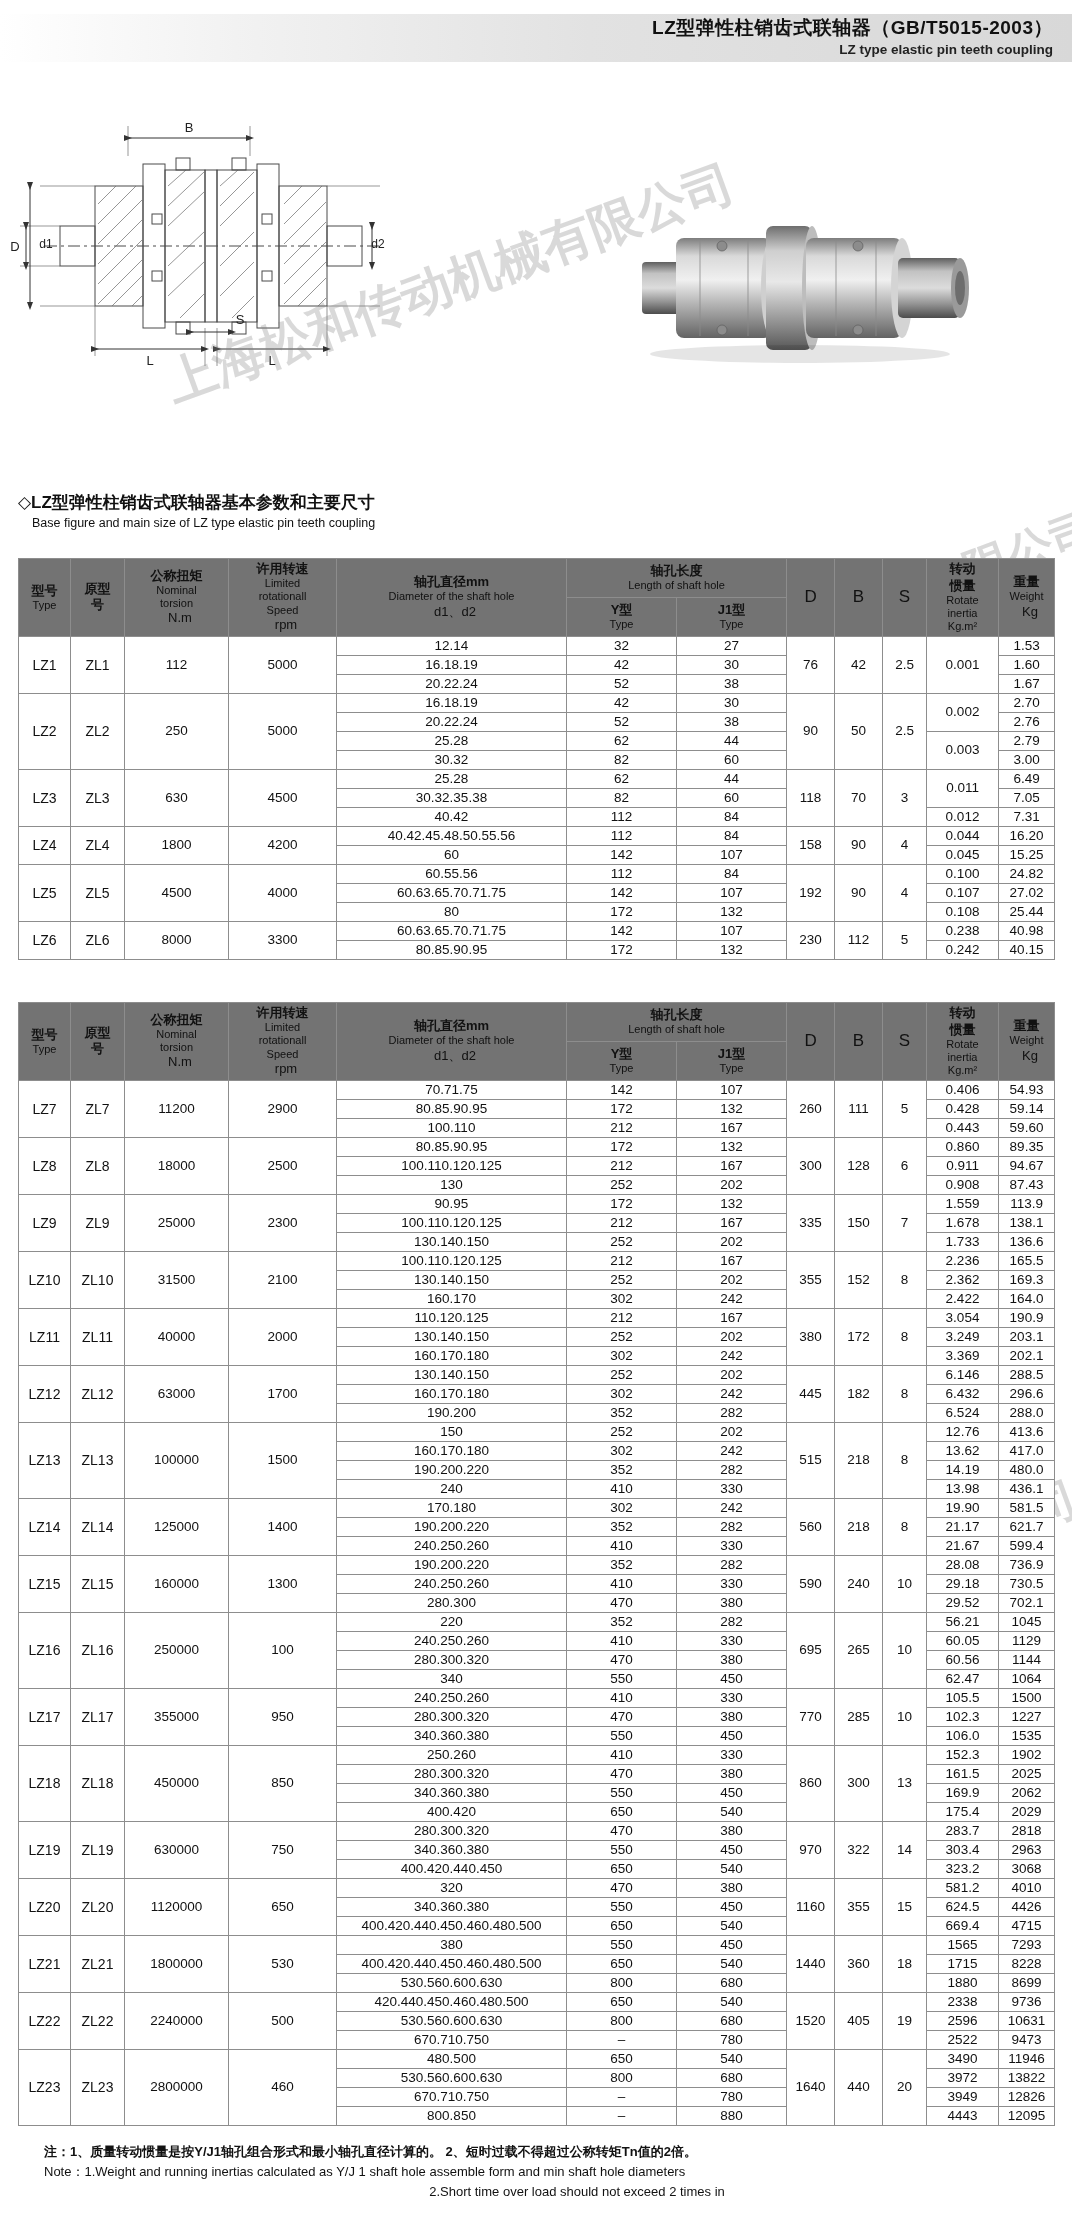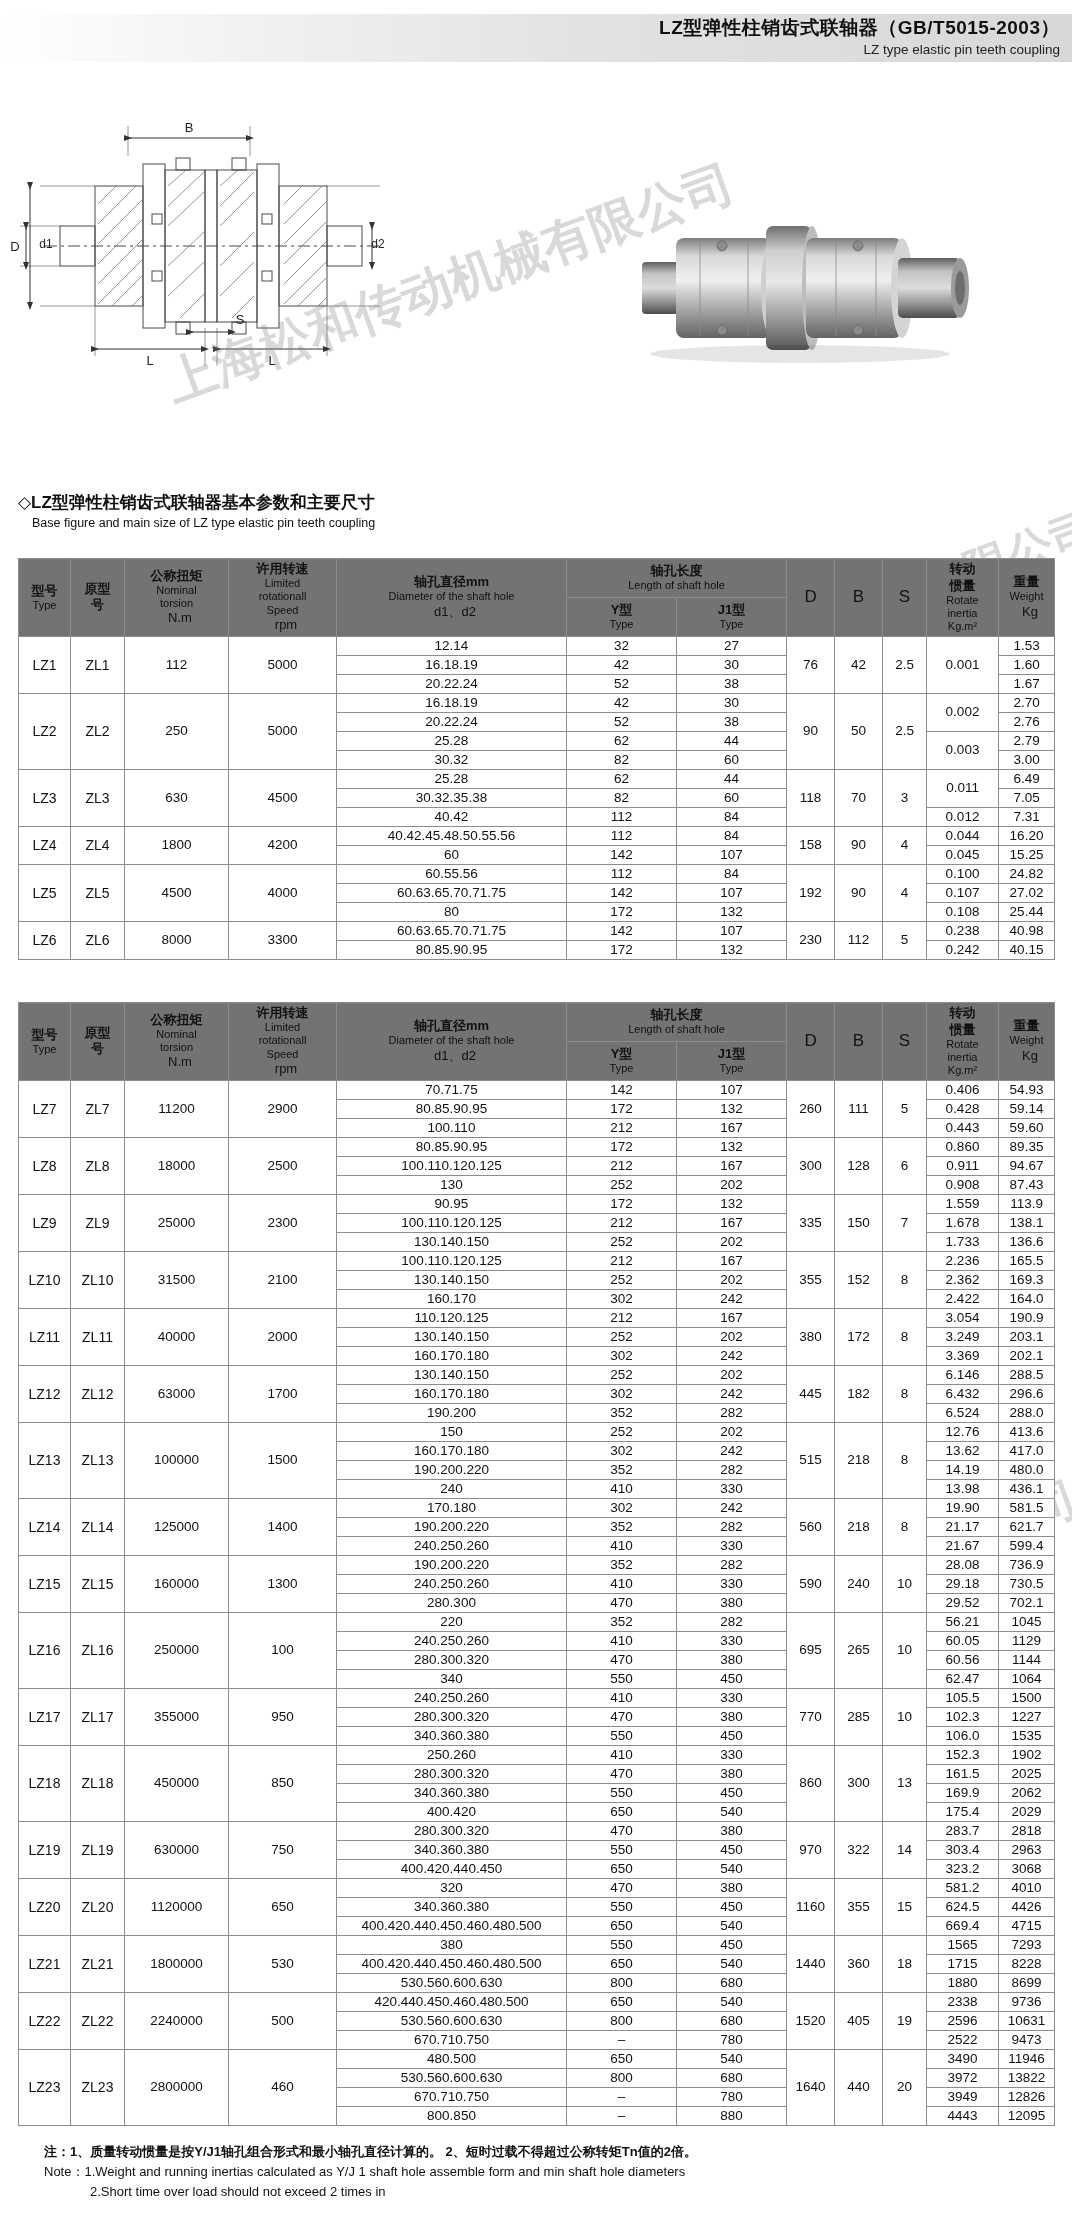--- a/index.html
+++ b/index.html
@@ -11,24 +11,24 @@
     color:#1a1a1a;
     position:relative;
     overflow:hidden;
   }
 
   
   .header-bar{
     position:absolute; left:0; top:14px; width:1072px; height:48px;
     background:linear-gradient(to right,#ffffff 0%,#f2f2f2 22%,#e2e2e2 55%,#d8d8d8 100%);
     display:flex; flex-direction:column; align-items:flex-end; justify-content:center;
-    padding-right:12px;
+    padding-right:19px;
   }
   .header-cn{ font-size:19px; font-weight:bold; letter-spacing:.5px; color:#111; line-height:1.1;}
-  .header-en{ font-size:13.5px; color:#222; line-height:1.3; margin-top:2px;}
+  .header-en{ font-size:13.5px; color:#222; line-height:1.3; margin-top:2px;font-weight:bold;}
 
   
   .drawing{ position:absolute; left:0; top:66px; width:1072px; height:300px; }
 
   
   .sect{ position:absolute; left:18px; top:492px; width:700px; }
   .sect-cn{ font-size:17px; font-weight:bold; color:#111; line-height:1.35; }
   .sect-en{ font-size:12.5px; color:#111; line-height:1.35; padding-left:14px;}
 
   
@@ -61,21 +61,21 @@
   .numcell{ font-size:13.5px; }
   .subrow{ font-size:13.5px; }
 
   #table1{ position:absolute; left:18px; top:558px; width:1036px; }
   #table2{ position:absolute; left:18px; top:1002px; width:1036px; }
 
   
   .notes{ position:absolute; left:44px; top:2142px; width:1020px; }
   .note-line{ font-size:13px; line-height:1.55; color:#111; }
   .note-cn{ font-weight:bold; }
-  .note-indent{ padding-left:46px; }
+  .note-indent{ padding-left:46px;text-align:center; }
 
   
   .wm{
     position:absolute; pointer-events:none; user-select:none;
     color:rgba(130,130,130,.30);
     font-weight:bold; white-space:nowrap;
     transform-origin:center center;
   }
 </style>
 </head>

